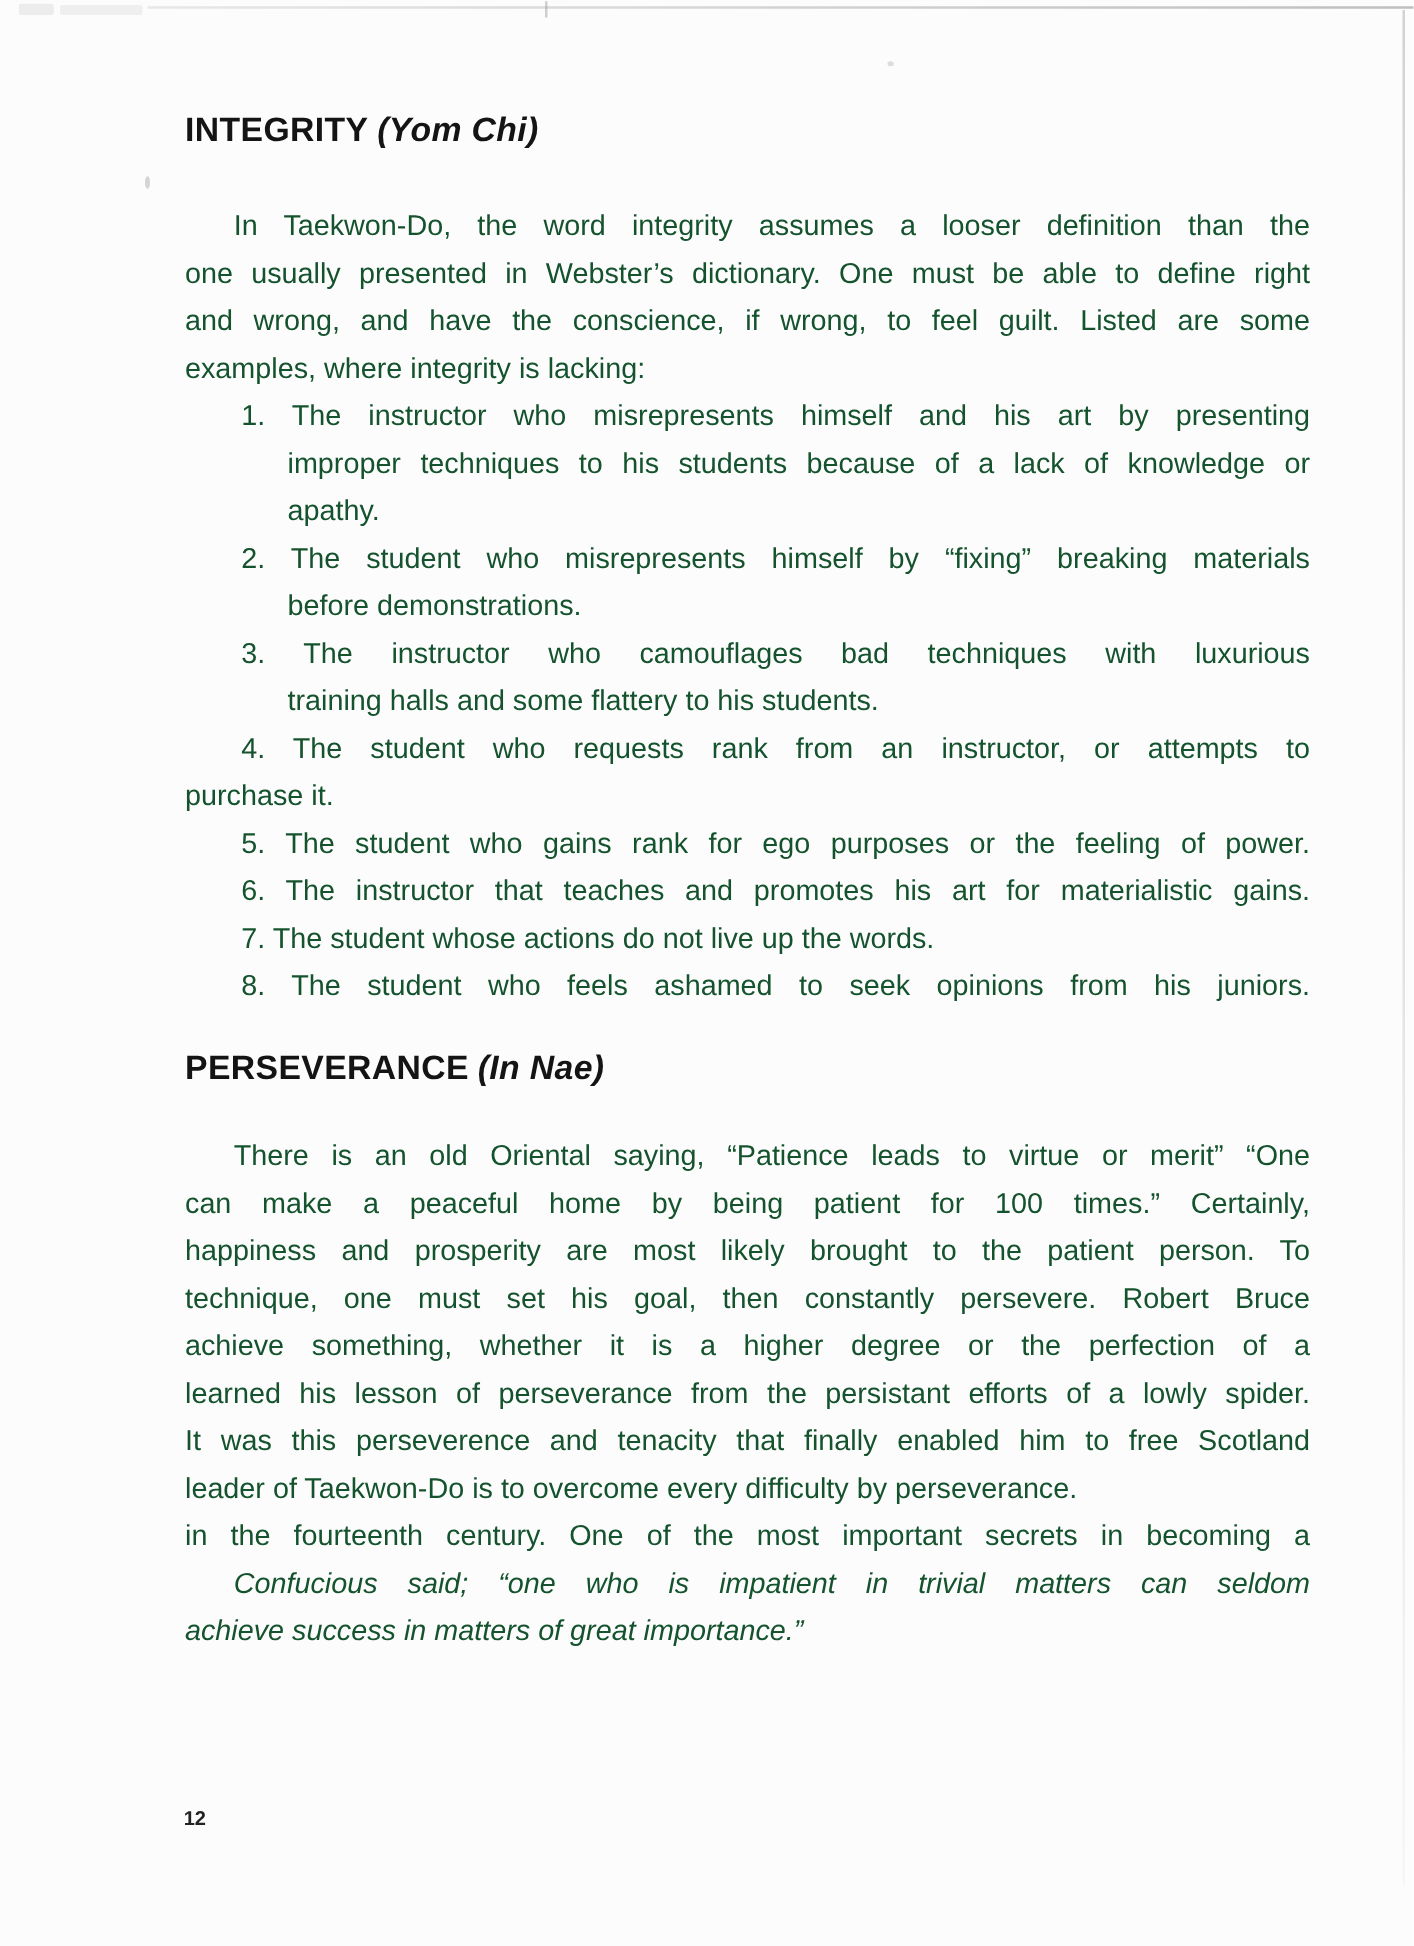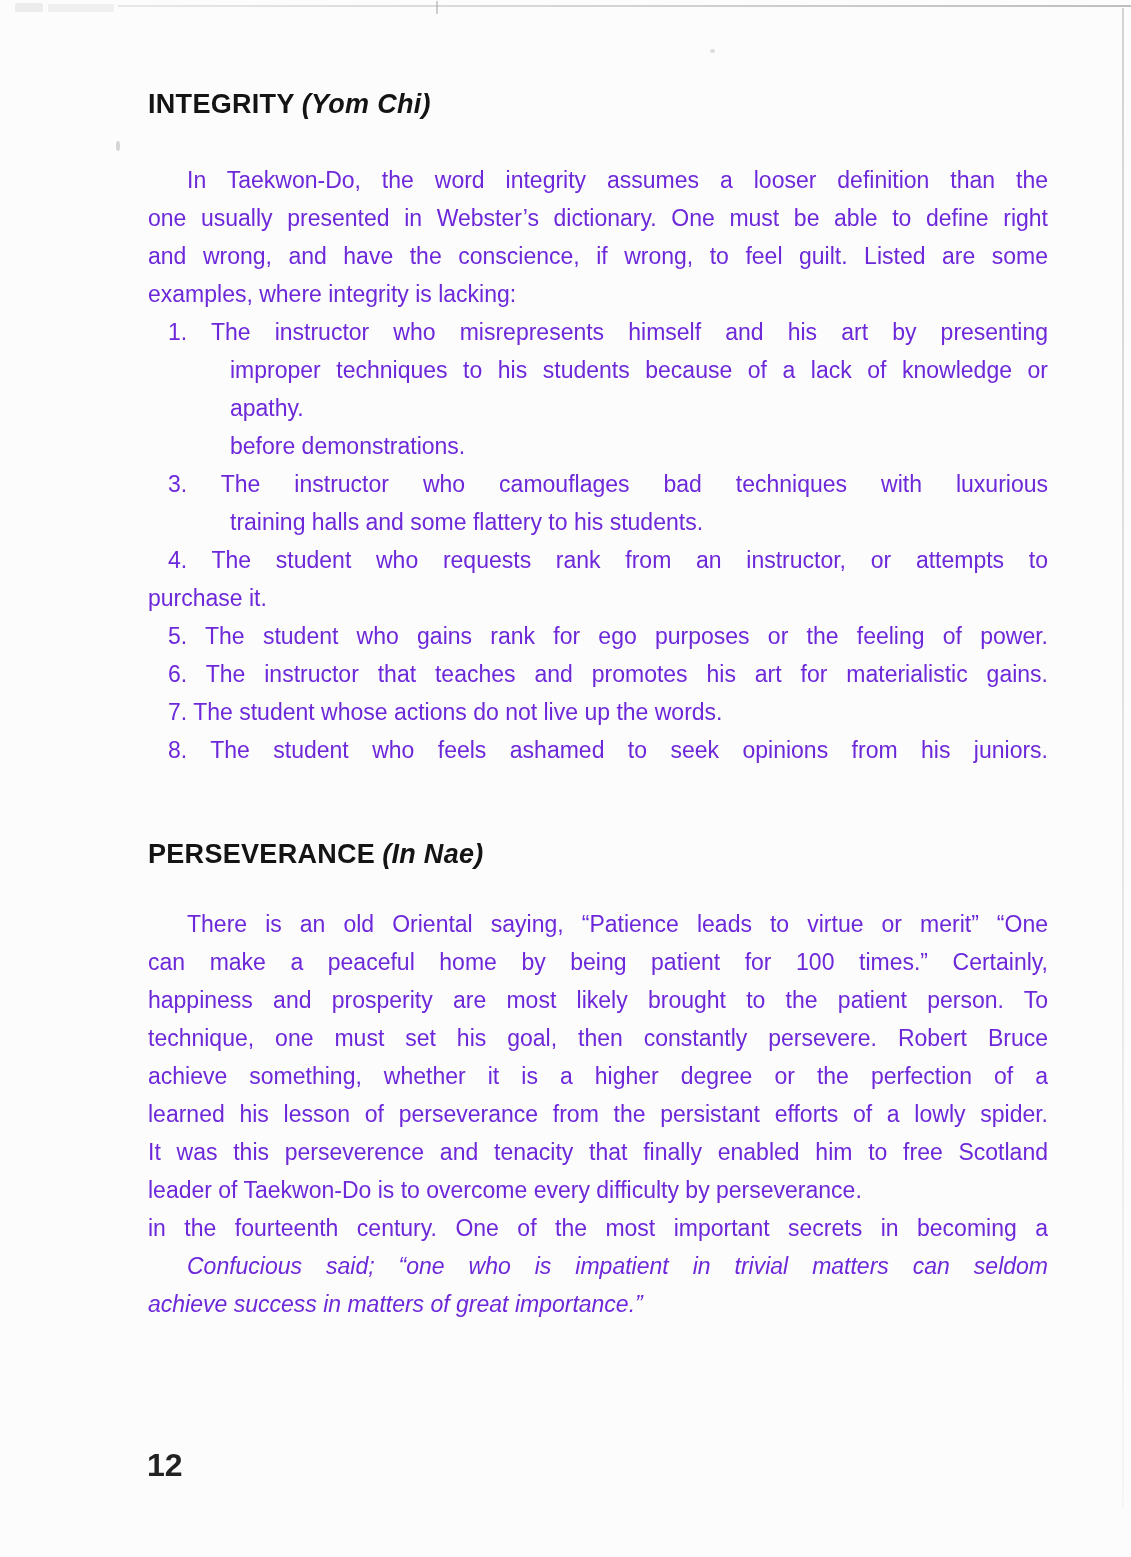--- a/index.html
+++ b/index.html
@@ -35,36 +35,36 @@
     font-size: 27px; font-weight: bold; letter-spacing: 0.3px; color: #141414;
     white-space: nowrap;
   }
   .h1 { top: 89px; }
   .h2 { top: 839px; }
   .h-sub { font-style: italic; margin-left: 7px; font-weight: bold; }
 
   
   .body-block {
     position: absolute; left: 148px; width: 900px;
-    font-size: 23px; line-height: 38px; color: #6d28d9;
+    font-size: 23px; line-height: 38px; color: #14532d;
   }
   .b-intro { top: 161px; }
   .b-list  { top: 313px; }
   .b-pers  { top: 905px; }
   .b-conf  { top: 1247px; font-style: italic; }
 
   .ln { height: 38px; }
   .j { text-align: justify; text-align-last: justify; }
   .ind { text-indent: 39px; }
-  .li-first { margin-left: 20px; }
+  .li-first { margin-left: 45px; }
   .li-cont  { margin-left: 82px; }
 
   .pagenum {
     position: absolute; left: 147px; top: 1447px;
-    font-size: 32px; font-weight: bold; color: #222;
+    font-size: 16px; font-weight: bold; color: #222;
   }
 </style>
 </head>
 <body>
 
 <div class="page">
 
   <div class="top-line"></div>
   <div class="top-tick"></div>
   <div class="smudge-a"></div>
@@ -82,20 +82,21 @@
     <div class="ln j">one usually presented in Webster’s dictionary. One must be able to define right</div>
     <div class="ln j">and wrong, and have the conscience, if wrong, to feel guilt. Listed are some</div>
     <div class="ln">examples, where integrity is lacking:</div>
   </div>
 
   <div class="body-block b-list">
     <div class="ln j li-first"><span>1.</span> <span>The instructor who misrepresents himself and his art by presenting</span></div>
     <div class="ln j li-cont">improper techniques to his students because of a lack of knowledge or</div>
     <div class="ln li-cont">apathy.</div>
 
+    <div class="ln j li-first"><span>2.</span> <span>The student who misrepresents himself by “fixing” breaking materials</span></div>
     <div class="ln li-cont">before demonstrations.</div>
 
     <div class="ln j li-first"><span>3.</span> <span>The instructor who camouflages bad techniques with luxurious</span></div>
     <div class="ln li-cont">training halls and some flattery to his students.</div>
 
     <div class="ln j li-first"><span>4.</span> <span>The student who requests rank from an instructor, or attempts to</span></div>
     <div class="ln">purchase it.</div>
 
     <div class="ln j li-first"><span>5.</span> <span>The student who gains rank for ego purposes or the feeling of power.</span></div>
 

